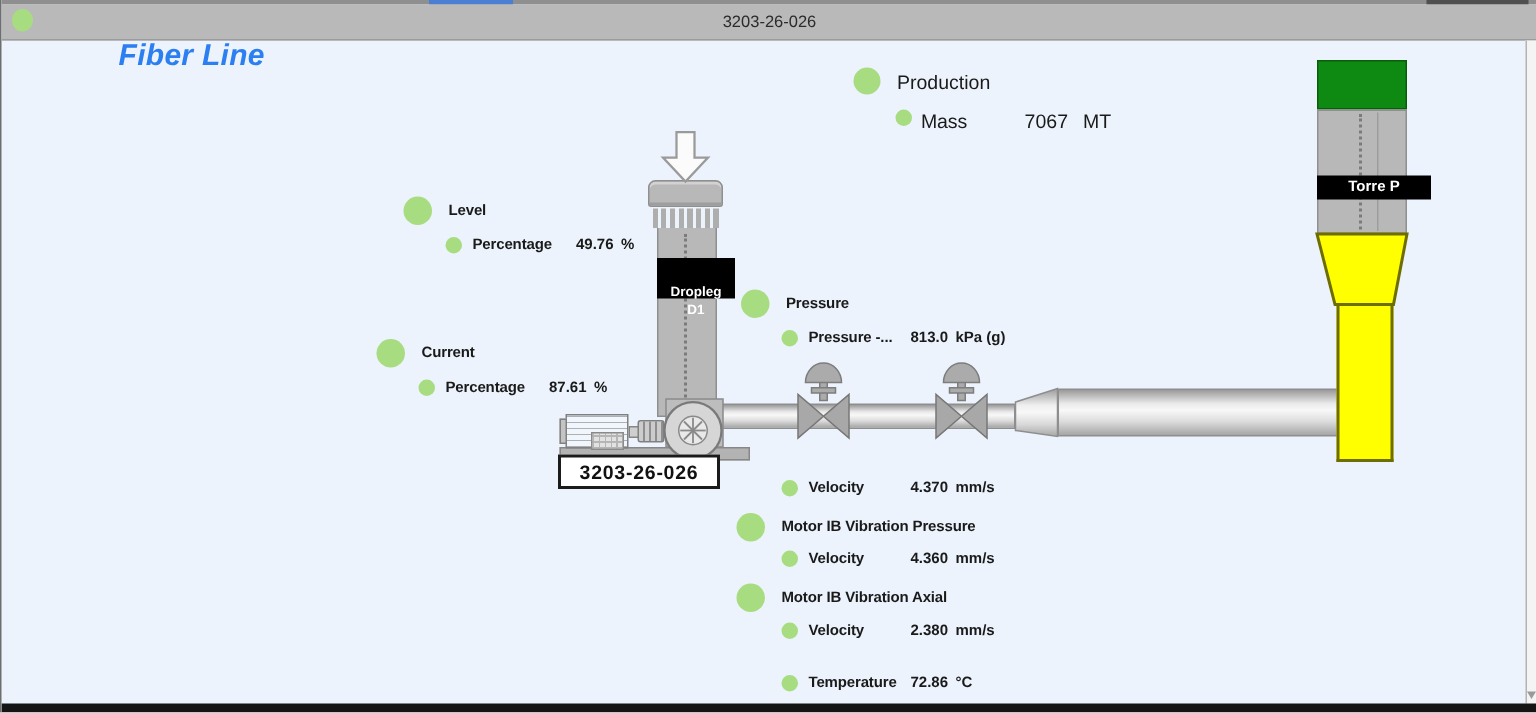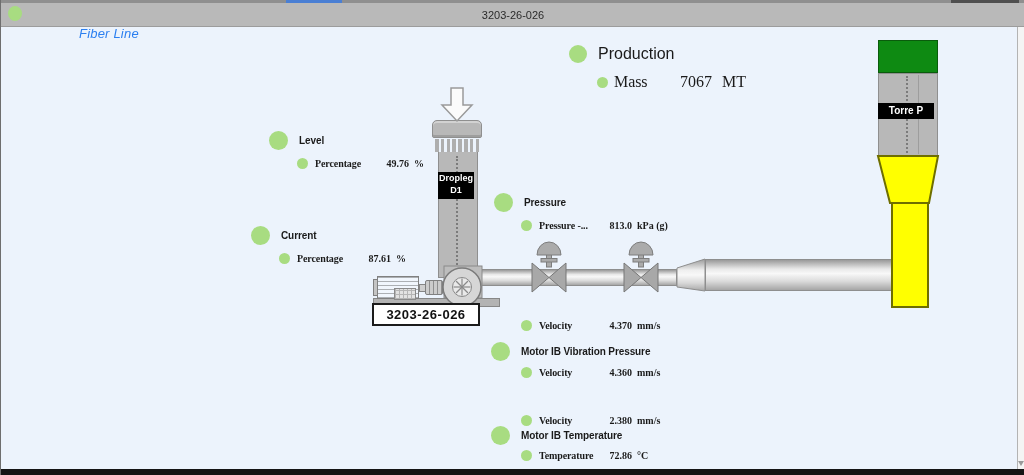--- a/index.html
+++ b/index.html
@@ -29,49 +29,49 @@
     background:#f4f4f4; border-left:1px solid #b3b3b3;
   }
   .scroll-arrow {
     position:absolute; left:1017px; top:461px; width:0; height:0;
     border-left:3px solid transparent; border-right:3px solid transparent;
     border-top:5px solid #9a9a9a;
   }
   
   .page-title {
     position:absolute; left:78px; top:26px;
-    font-size:13px; font-weight:normal; font-style:italic; color:#2b7ff0;
+    font-size:20px; font-weight:bold; font-style:italic; color:#2b7ff0;
     letter-spacing:.2px;
   }
   
   .group { position:absolute; display:flex; align-items:center; }
   .dot-big { width:19px; height:19px; border-radius:50%; background:#a8dc81; flex:0 0 auto; }
   .grp-title { margin-left:11px; font-size:10px; font-weight:bold; color:#1a1a1a; letter-spacing:-.1px; white-space:nowrap; }
-  .row { position:absolute; display:flex; align-items:center; font-size:10px; font-weight:bold; color:#1a1a1a;font-family:Liberation Serif, serif; }
+  .row { position:absolute; display:flex; font-size:10px; font-weight:bold; color:#1a1a1a; }
   .dot-sm { width:11px; height:11px; border-radius:50%; background:#a8dc81; flex:0 0 auto; }
   .row-label { margin-left:7px; width:64px; white-space:nowrap; letter-spacing:-.1px; }
   .row-value { width:30px; text-align:right; white-space:nowrap; }
   .row-unit { margin-left:5px; white-space:nowrap; }
-  .reg .grp-title, .reg.row { font-weight:normal; font-size:16px; letter-spacing:0; }
+  .reg .grp-title, .reg.row { font-weight:normal; font-size:13px; letter-spacing:0; }
   .reg .dot-big { width:18px; height:18px; }
   .reg .row-label { width:60px; margin-left:6px; }
   .reg .row-value { width:38px; }
   .reg .row-unit { margin-left:10px; }
   
   .col-cap { position:absolute; left:431px; top:120px; width:50px; height:18px;
     background:#b8b8b8; border:1px solid #8f8f8f; border-radius:5px 5px 2px 2px;
     box-shadow:inset 0 2px 0 #d2d2d2, inset 0 -2px 0 #9e9e9e; }
   .col-teeth { position:absolute; left:434px; top:139px; width:45px; height:13px;
     background:repeating-linear-gradient(90deg, #aeaeae 0 3.5px, rgba(0,0,0,0) 3.5px 5.8px); }
   .col-body { position:absolute; left:437px; top:152px; width:40px; height:126px;
     background:#b8b8b8; border:1px solid #8f8f8f; border-top:none; }
   .col-dash { position:absolute; left:455px; top:156px; width:0; height:116px; border-left:2px dotted #7b7b7b; }
   .black-band { position:absolute; background:#000; color:#fff; text-align:center;
     font-weight:bold; white-space:nowrap; }
-  .dropleg-band { left:437px; top:172px; width:36px; height:27px; font-size:9px; line-height:1.3; padding-top:1px; }
+  .dropleg-band { left:437px; top:172px; width:52px; height:27px; font-size:9px; line-height:1.3; padding-top:17px; }
   
   .base-plate { position:absolute; left:372px; top:298px; width:127px; height:9px; background:#b3b3b3; border:1px solid #878787; }
   .motor { position:absolute; left:376px; top:276px; width:42px; height:23px;
     background:linear-gradient(180deg,#dcdcdc,#aaaaaa); border:1px solid #808080;
     background-image:repeating-linear-gradient(0deg, rgba(120,120,120,.55) 0 1px, rgba(255,255,255,.25) 1px 4px); }
   .motor-cap { position:absolute; left:372px; top:279px; width:5px; height:17px; background:#c4c4c4; border:1px solid #808080; }
   .jbox { position:absolute; left:393px; top:288px; width:22px; height:12px; background:#e2e2e2; border:1px solid #8a8a8a;
     background-image:repeating-linear-gradient(90deg,#b5b5b5 0 1px,transparent 1px 4px),
                      repeating-linear-gradient(0deg,#b5b5b5 0 1px,transparent 1px 4px); }
   .shaft { position:absolute; left:418px; top:284px; width:28px; height:8px; background:#cfcfcf; border:1px solid #868686; }
@@ -83,21 +83,21 @@
   
   .pipe { position:absolute; border:1px solid #8e8e8e;
     background:linear-gradient(180deg,#9a9a9a 0%,#e9e9e9 30%,#f8f8f8 45%,#dcdcdc 70%,#a6a6a6 100%); }
   .pipe-small { left:476px; top:269px; width:200px; height:17px; }
   .pipe-wide  { left:704px; top:259px; width:188px; height:32px; }
   
   .tower-green { position:absolute; left:877px; top:40px; width:60px; height:33px; background:#0e8a12; border:1px solid #0a5c0c; }
   .tower-gray  { position:absolute; left:877px; top:73px; width:60px; height:83px; background:#b8b8b8; border:1px solid #8f8f8f; }
   .tower-dash  { position:absolute; left:905px; top:76px; width:0; height:77px; border-left:2px dotted #7b7b7b; }
   .tower-seam  { position:absolute; left:917px; top:75px; width:1px; height:79px; background:#9d9d9d; }
-  .tower-band  { left:877px; top:103px; width:56px; height:16px; font-size:10px; line-height:16px; }
+  .tower-band  { left:877px; top:117px; width:76px; height:16px; font-size:10px; line-height:16px; }
   .tower-yellow-col { position:absolute; left:890px; top:202px; width:38px; height:106px;
     background:#ffff00; border:2px solid #6e6e00; border-top:none; }
   
   svg.layer { position:absolute; left:0; top:0; }
 </style>
 </head>
 <body>
 
 <div class="screen">
 
@@ -241,31 +241,31 @@
     <span class="dot-big"></span>
     <span class="grp-title">Motor IB Vibration Pressure</span>
   </div>
   <div class="row" style="left:520px; top:367px;">
     <span class="dot-sm"></span>
     <span class="row-label">Velocity</span>
     <span class="row-value" style="width:29px">4.360</span>
     <span class="row-unit">mm/s</span>
   </div>
 
+  <div class="group" style="left:490px; top:389px;">
+    <span class="dot-big"></span>
+    <span class="grp-title">Motor IB Vibration Axial</span>
+  </div>
   <div class="row" style="left:520px; top:415px;">
     <span class="dot-sm"></span>
     <span class="row-label">Velocity</span>
     <span class="row-value" style="width:29px">2.380</span>
     <span class="row-unit">mm/s</span>
   </div>
 
-  <div class="group" style="left:490px; top:426px;">
-    <span class="dot-big"></span>
-    <span class="grp-title">Motor IB Temperature</span>
-  </div>
   <div class="row" style="left:520px; top:450px;">
     <span class="dot-sm"></span>
     <span class="row-label">Temperature</span>
     <span class="row-value" style="width:29px">72.86</span>
     <span class="row-unit">°C</span>
   </div>
 
   <div class="right-strip"></div>
   <div class="scroll-arrow"></div>
   <div class="bottom-bar"></div>

